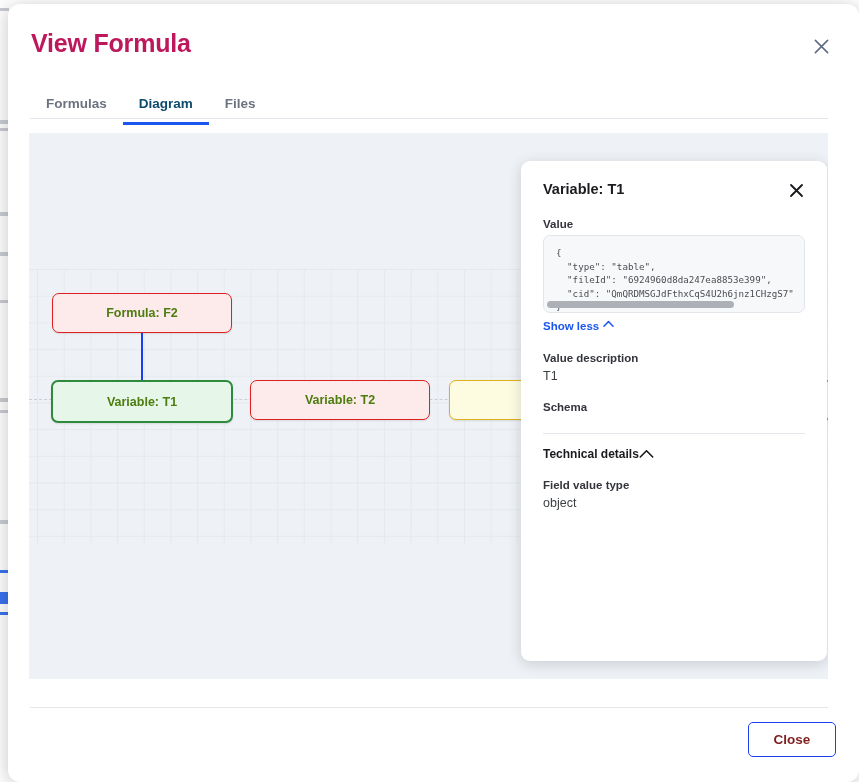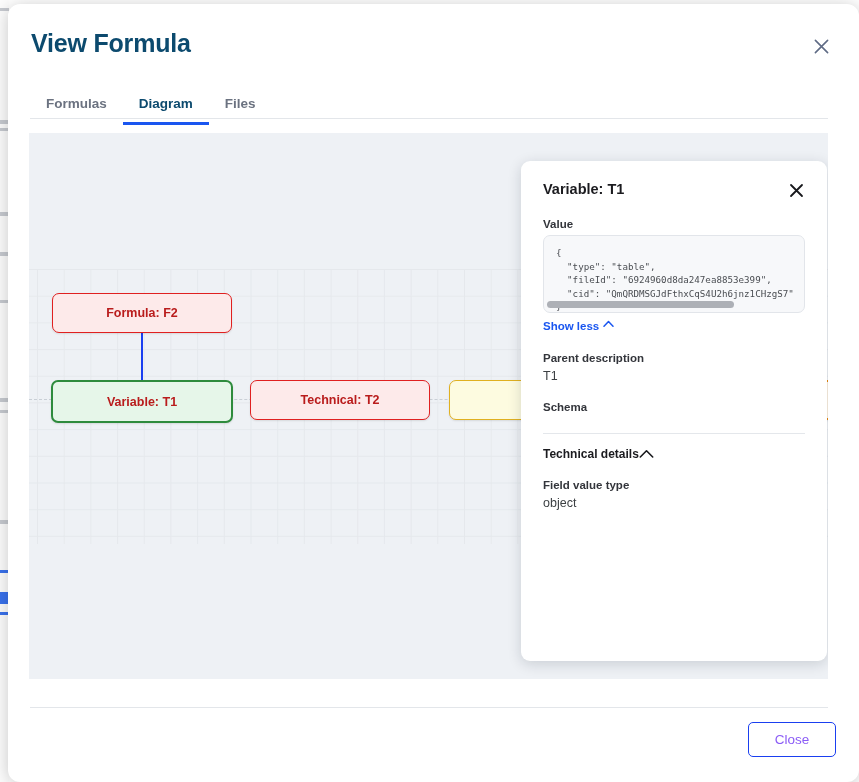--- a/index.html
+++ b/index.html
@@ -28,21 +28,21 @@
     width: 851px; height: 778px;
     background: #ffffff;
     border-radius: 12px;
     box-shadow: 0 2px 18px rgba(0,0,0,.22);
     overflow: hidden;
   }
 
   
   #modal-title {
     position: absolute; left: 23px; top: 25px;
-    font-size: 25px; font-weight: bold; color: #0c4a6e;
+    font-size: 25px; font-weight: bold; color: #be185d;
     letter-spacing: -.2px;
   }
   #dialog-close {
     position: absolute; right: 22px; top: 26px;
     width: 32px; height: 32px;
     display: flex; align-items: center; justify-content: center;
     cursor: pointer; border: none; background: none; padding: 0;
   }
   #dialog-close svg { display:block; }
 
@@ -82,21 +82,21 @@
   }
   #grid-dash {
     position: absolute; left: 0; top: 266px; width: 799px; height: 0;
     border-top: 1px dashed #c9cfd6;
   }
 
   .node {
     position: absolute;
     border-radius: 7px;
     display: flex; align-items: center; justify-content: center;
-    font-size: 12.5px; font-weight: bold; color: #b91c1c;
+    font-size: 12.5px; font-weight: bold; color: #4d7c0f;
     cursor: pointer;
     box-shadow: 0 1px 2px rgba(0,0,0,.10);
   }
   .node.formula-f2 { left: 23px; top: 160px; width: 180px; height: 40px;
     background: #fdeaea; border: 1.6px solid #e02020; }
   .node.variable-t1 { left: 22px; top: 247px; width: 182px; height: 43px;
     background: #e6f6e9; border: 2.6px solid #2e8b3d; }
   .node.variable-t2 { left: 221px; top: 247px; width: 180px; height: 40px;
     background: #fdeaea; border: 1.6px solid #e02020; }
   .node.variable-t3 { left: 420px; top: 247px; width: 180px; height: 40px;
@@ -187,22 +187,22 @@
 
   
   #footer-divider {
     position: absolute; left: 22px; top: 703px; width: 798px; height: 1px;
     background: #e3e6ea;
   }
   #close-button {
     position: absolute; right: 23px; top: 718px;
     width: 88px; height: 35px;
     border: 1.4px solid #1a3ff0; border-radius: 5px;
-    background: #ffffff; color: #8b5cf6;
-    font-size: 13.5px; font-weight: normal;
+    background: #ffffff; color: #7f1d1d;
+    font-size: 13.5px; font-weight: bold;
     font-family: inherit; cursor: pointer;
   }
 </style>
 </head>
 <body>
 
 <div id="page-backdrop">
   <div id="backdrop-strip">
     <div class="bl" style="top:8px;height:3px"></div>
     <div class="bl" style="top:120px;height:4px"></div>
@@ -242,21 +242,21 @@
 
     <div id="edge-f2-t1"></div>
 
     <div class="node formula-f2">
       <span class="node-label">Formula: F2</span>
     </div>
     <div class="node variable-t1">
       <span class="node-label">Variable: T1</span>
     </div>
     <div class="node variable-t2">
-      <span class="node-label">Technical: T2</span>
+      <span class="node-label">Variable: T2</span>
     </div>
     <div class="node variable-t3">
       <span class="node-label"></span>
     </div>
     <div class="node variable-t4">
       <span class="node-label"></span>
     </div>
 
     <div id="detail-panel">
 
@@ -282,21 +282,21 @@
       </div>
 
       <button id="show-less">
         <span>Show less</span>
         <svg width="11" height="8" viewBox="0 0 11 8">
           <path d="M1 6.2 L5.5 1.6 L10 6.2" stroke="#1a56f0" stroke-width="1.5" fill="none" stroke-linecap="round" stroke-linejoin="round"></path>
         </svg>
       </button>
 
       <div class="panel-block">
-        <div class="field-label">Parent description</div>
+        <div class="field-label">Value description</div>
         <div class="field-value">T1</div>
       </div>
 
       <div class="panel-block">
         <div class="field-label">Schema</div>
       </div>
 
 
       <div id="panel-divider"></div>
 

